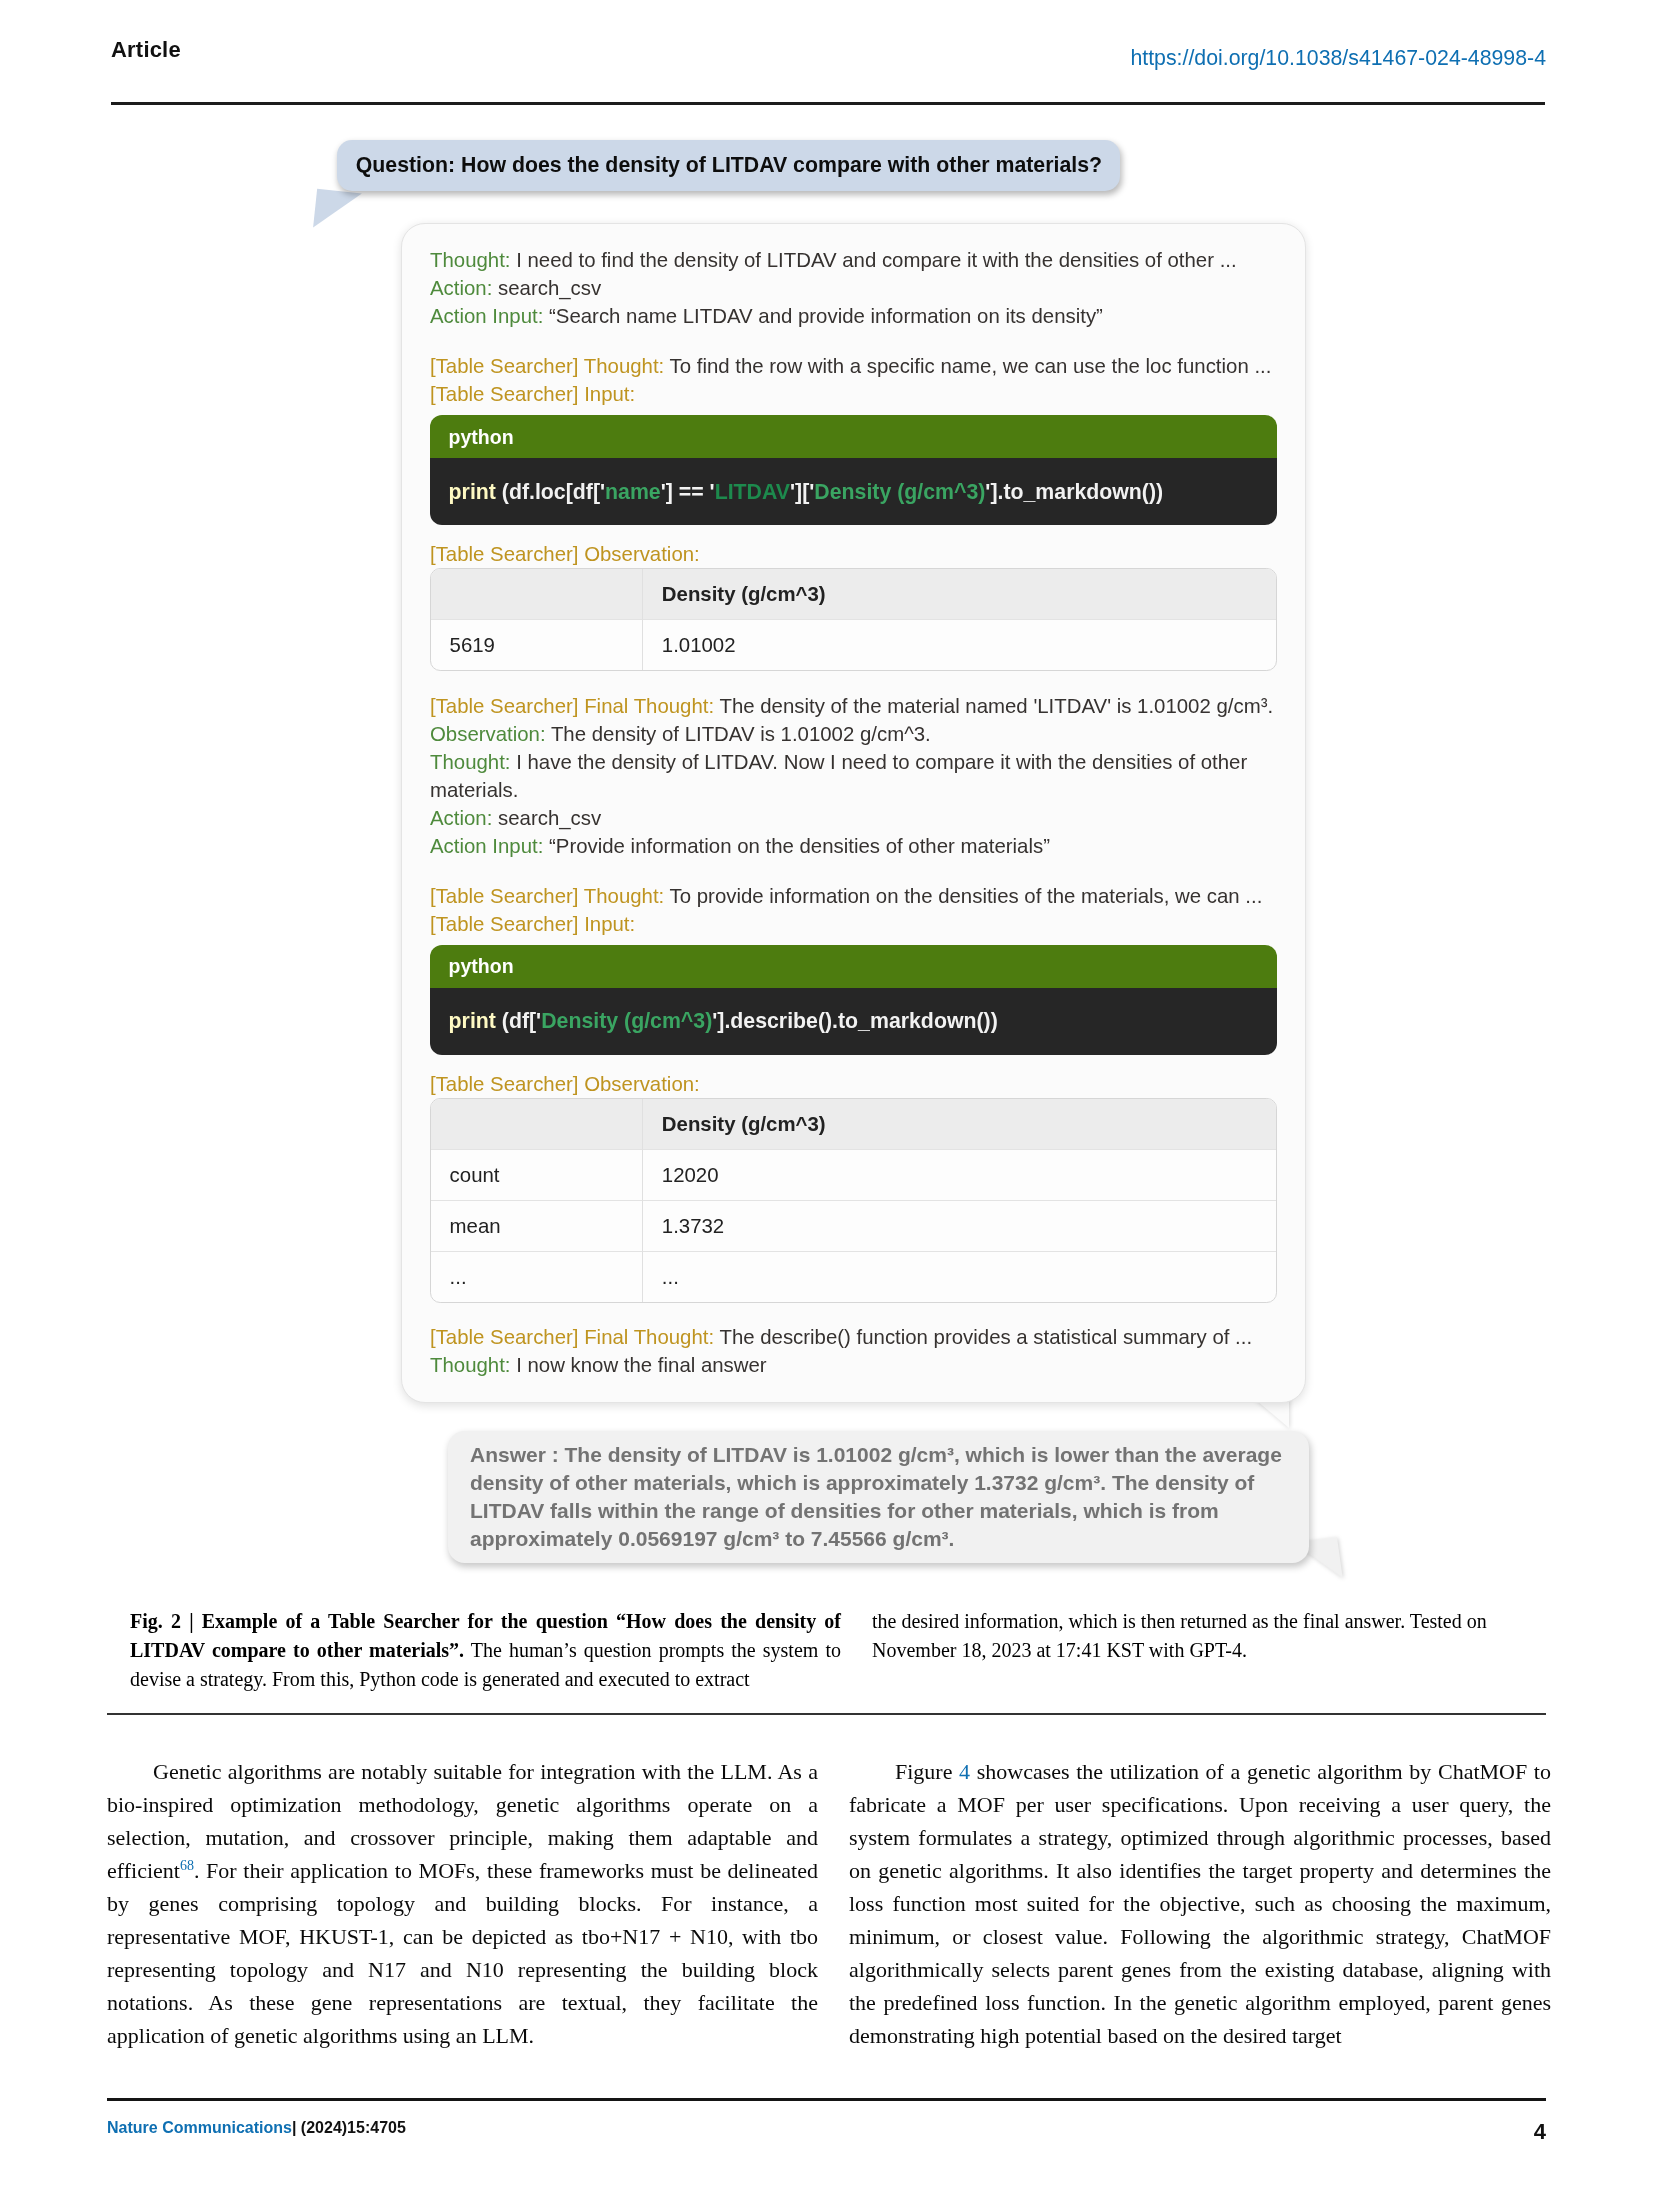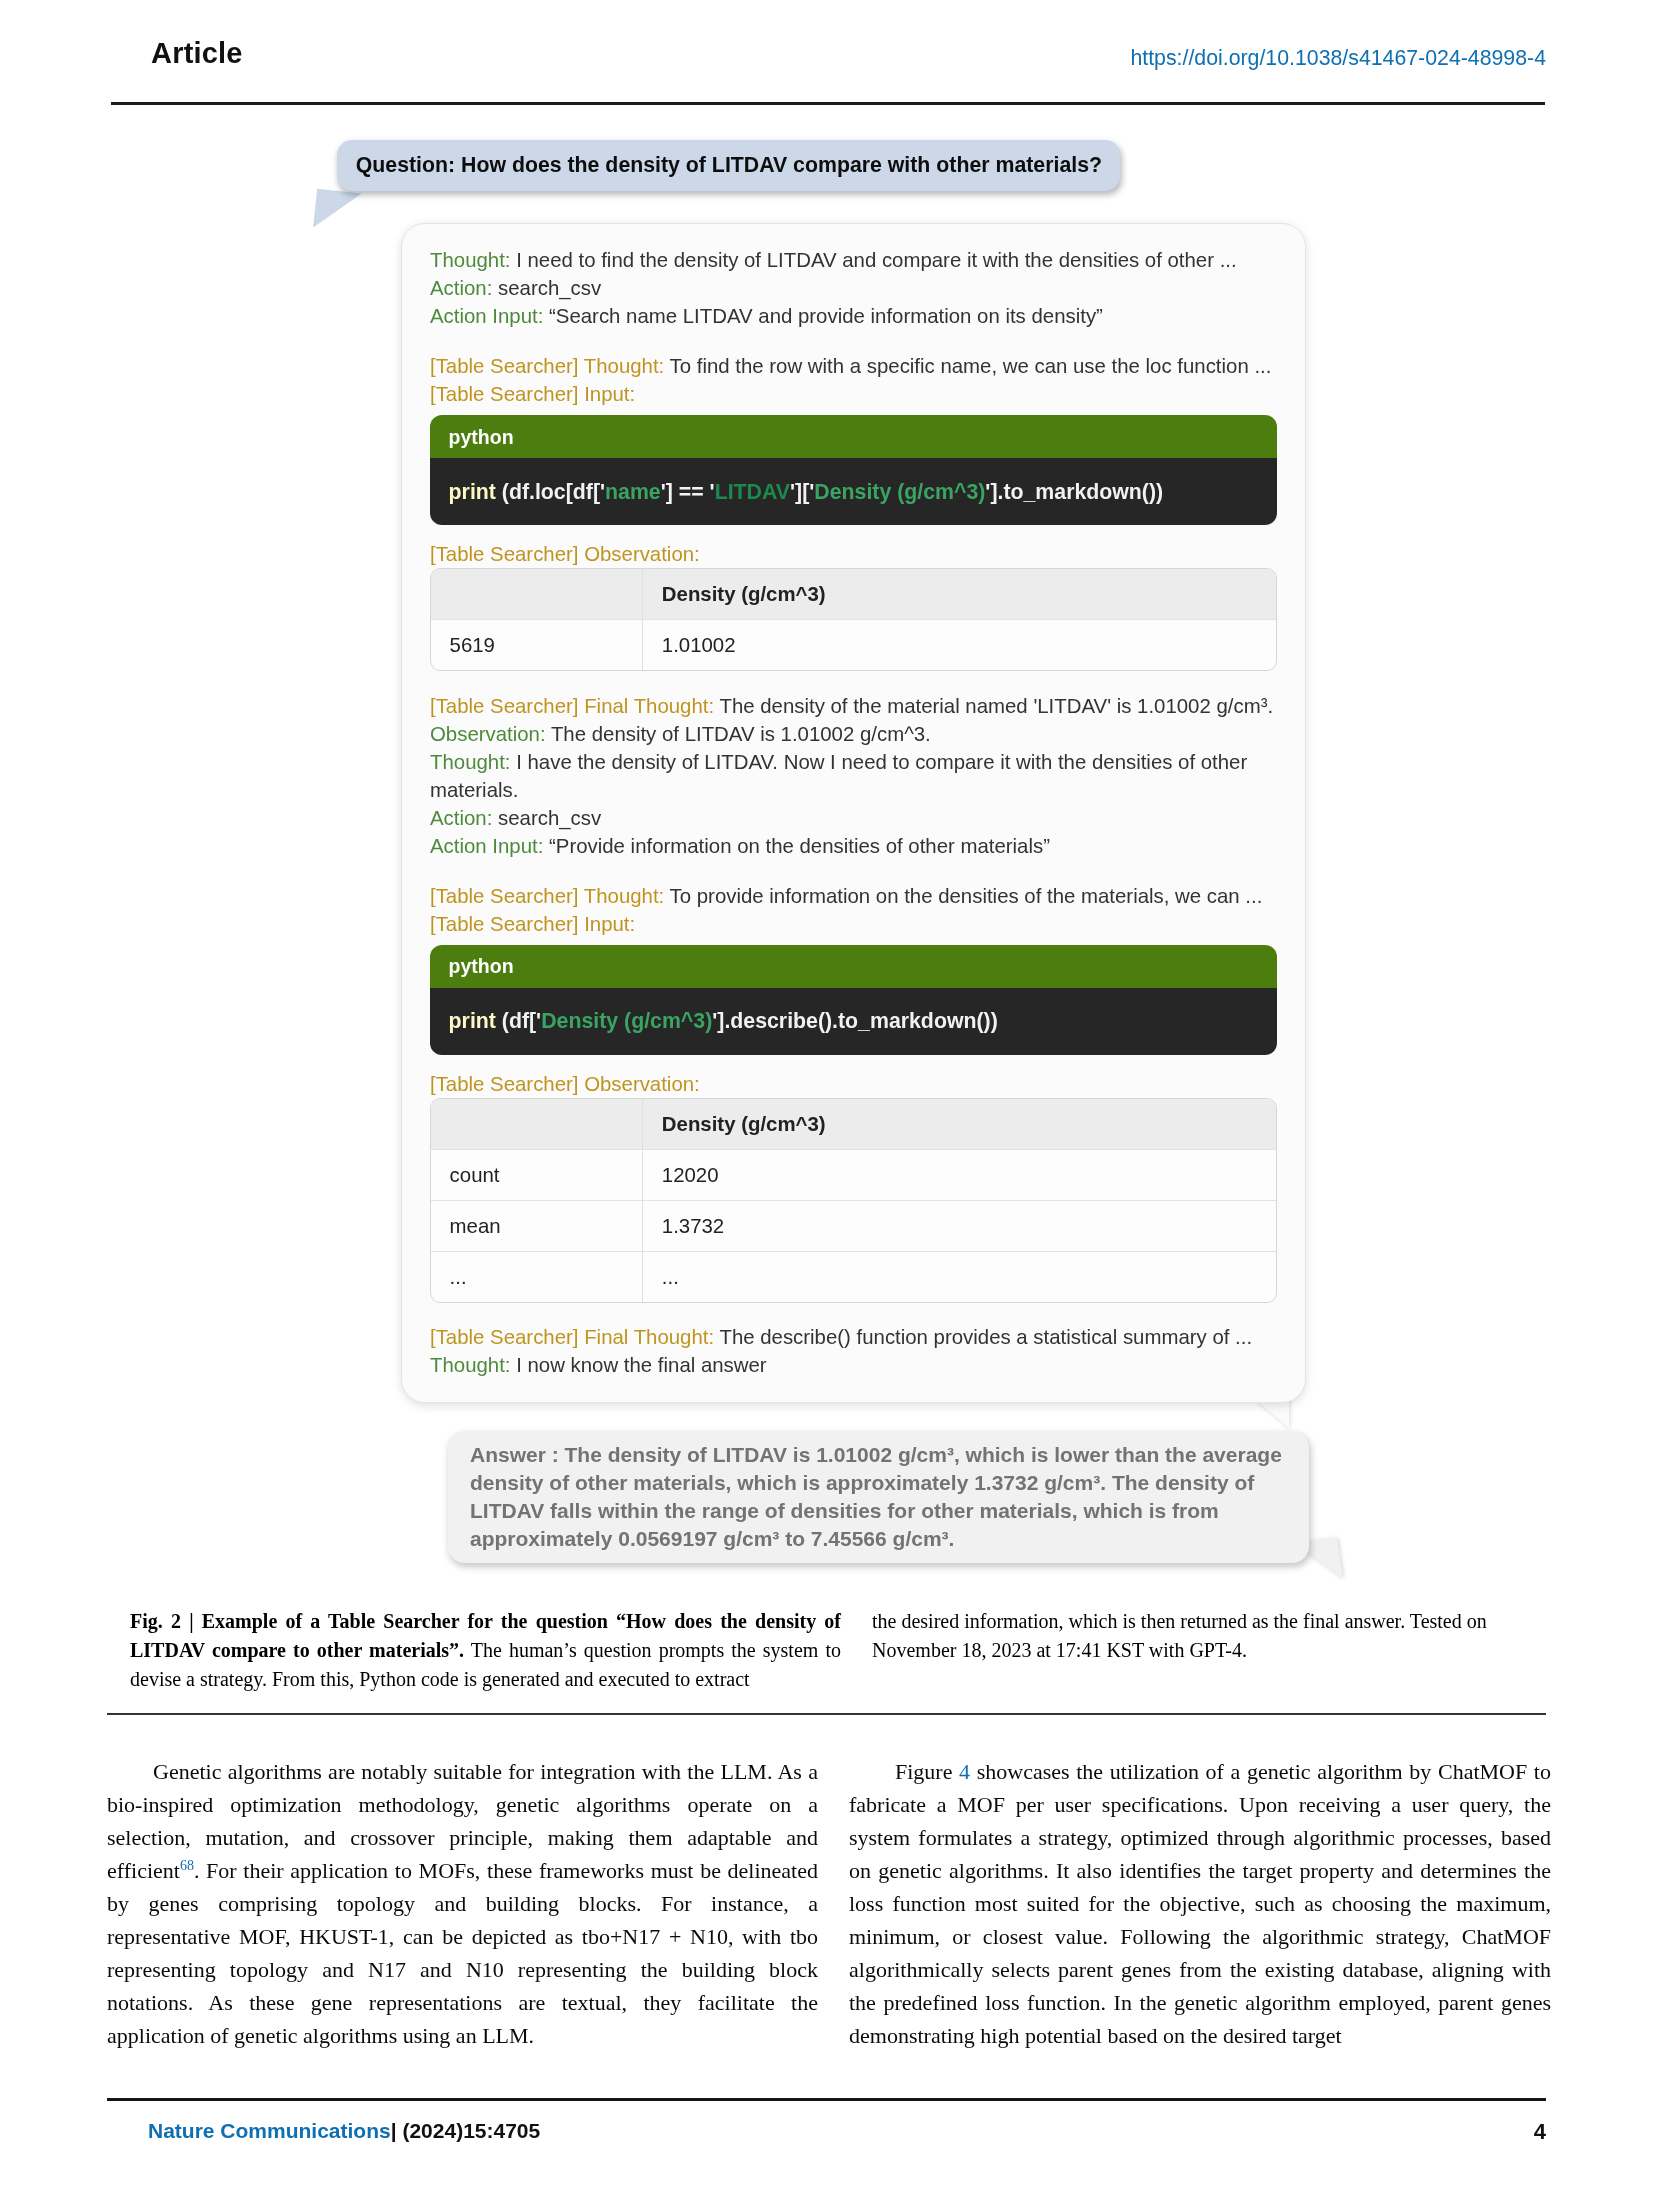--- a/index.html
+++ b/index.html
@@ -7,21 +7,21 @@
   .page {
     position: relative;
     width: 1657px; height: 2201px;
     background: #ffffff;
     font-family: "Liberation Sans", sans-serif;
     color: #111;
     overflow: hidden;
   }
 
   
-  .hdr-article { position:absolute; left:111px; top:37px; font-size:29px; font-weight:bold; letter-spacing:0.2px;margin-left:40px; }
+  .hdr-article { position:absolute; left:111px; top:37px; font-size:22px; font-weight:bold; letter-spacing:0.2px; }
   .hdr-doi { position:absolute; right:111px; top:46px; font-size:21.3px; color:#0e6fb2; text-decoration:none; }
   .hdr-rule { position:absolute; left:111px; width:1434px; top:102px; height:2.8px; background:#1c1c1c; }
 
   
   .q-bubble {
     position:absolute; left:337px; top:140px; width:783px;
     background:#ccd8e8; border-radius:15px;
     padding:13px 18px; font-size:21.3px; font-weight:bold; color:#0d0d0d;
     box-shadow: 1.9px 3.7px 6.5px rgba(0,0,0,.28);
     text-align: right;
@@ -100,21 +100,21 @@
   
   .bodycol { position:absolute; top:1755px; font-family:"Liberation Serif", serif; font-size:22px; line-height:33px; color:#0a0a0a; text-align:justify; }
   .body-left { left:107px; width:711px; }
   .body-right { left:849px; width:702px; }
   .bodycol .para { text-indent:46px; }
   .ref-sup { color:#0e6fb2; font-size:14px; vertical-align:super; line-height:0; }
   .ref-link { color:#0e6fb2; }
 
   
   .foot-rule { position:absolute; left:107px; width:1439px; top:2098px; height:2.8px; background:#151515; }
-  .footer-left { position:absolute; left:107px; top:2119px; font-size:21px; font-weight:bold;margin-left:41px; }
+  .footer-left { position:absolute; left:107px; top:2119px; font-size:16px; font-weight:bold; }
   .f-journal { color:#0e6fb2; }
   .f-cite { color:#111; }
   .f-page { position:absolute; right:111px; top:2119px; font-size:22px; font-weight:bold; color:#111; }
 </style>
 </head>
 <body>
 
 <div class="page">
 
   <div class="hdr-article">Article</div>

